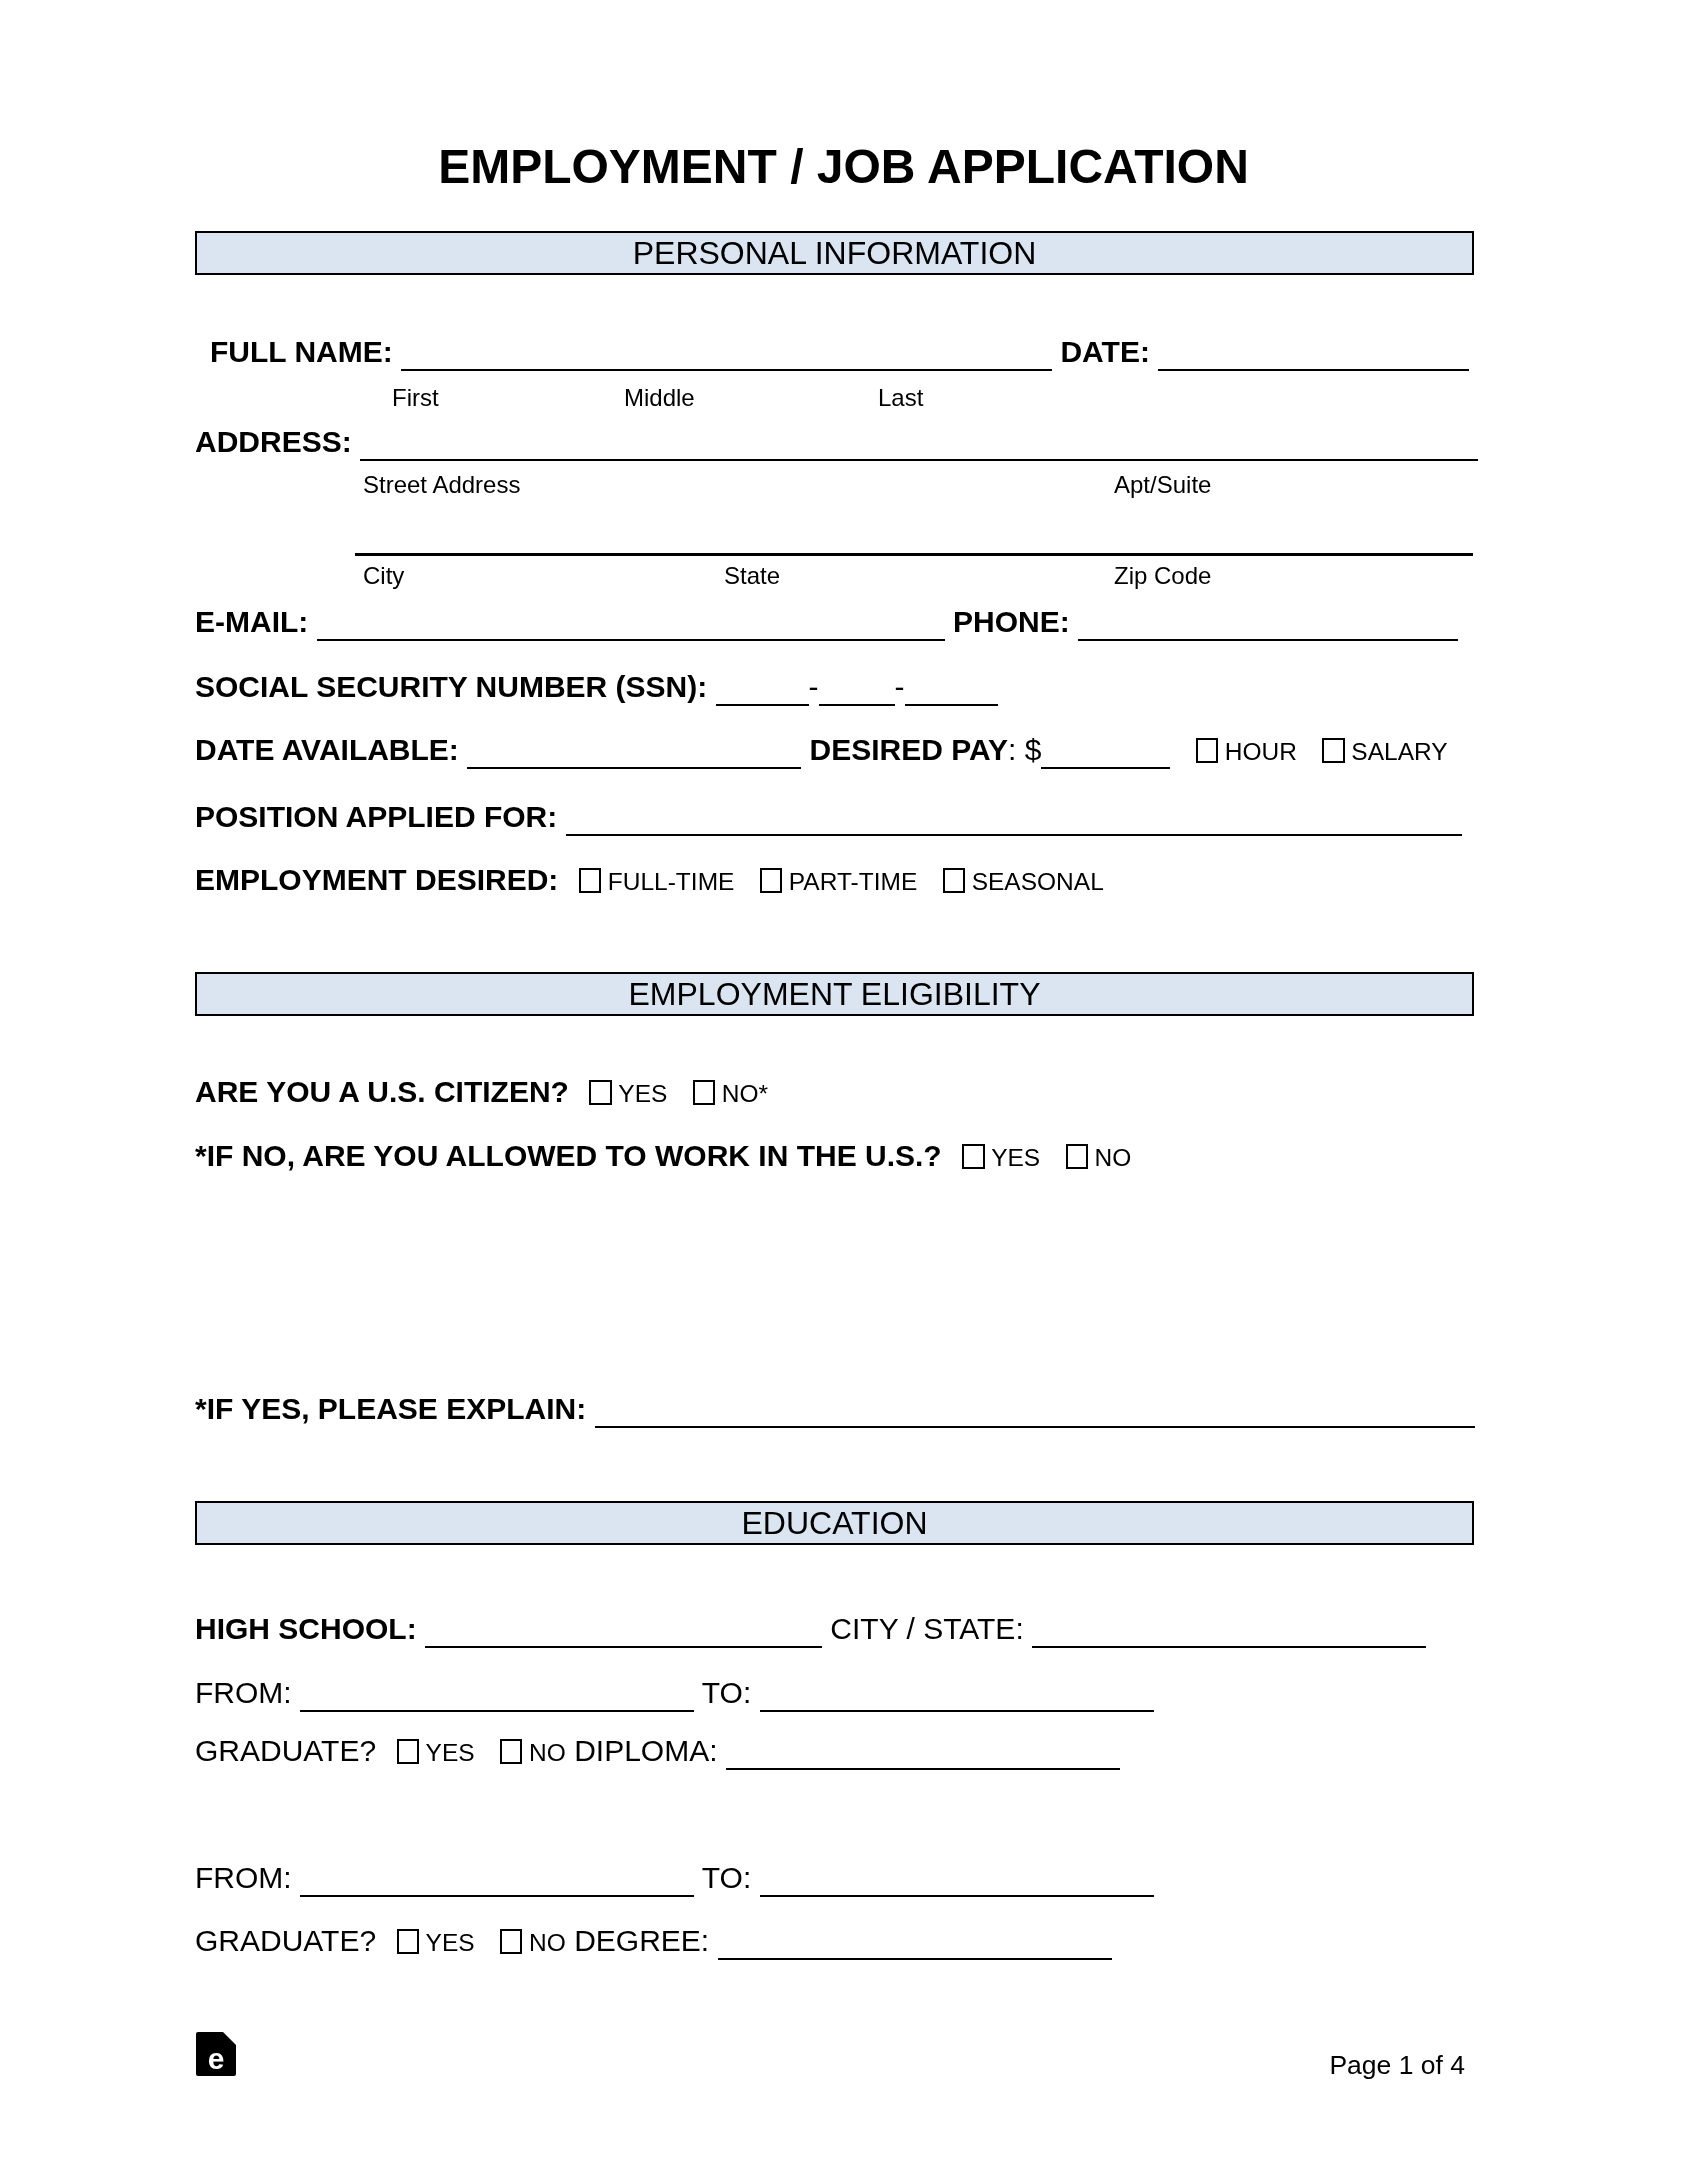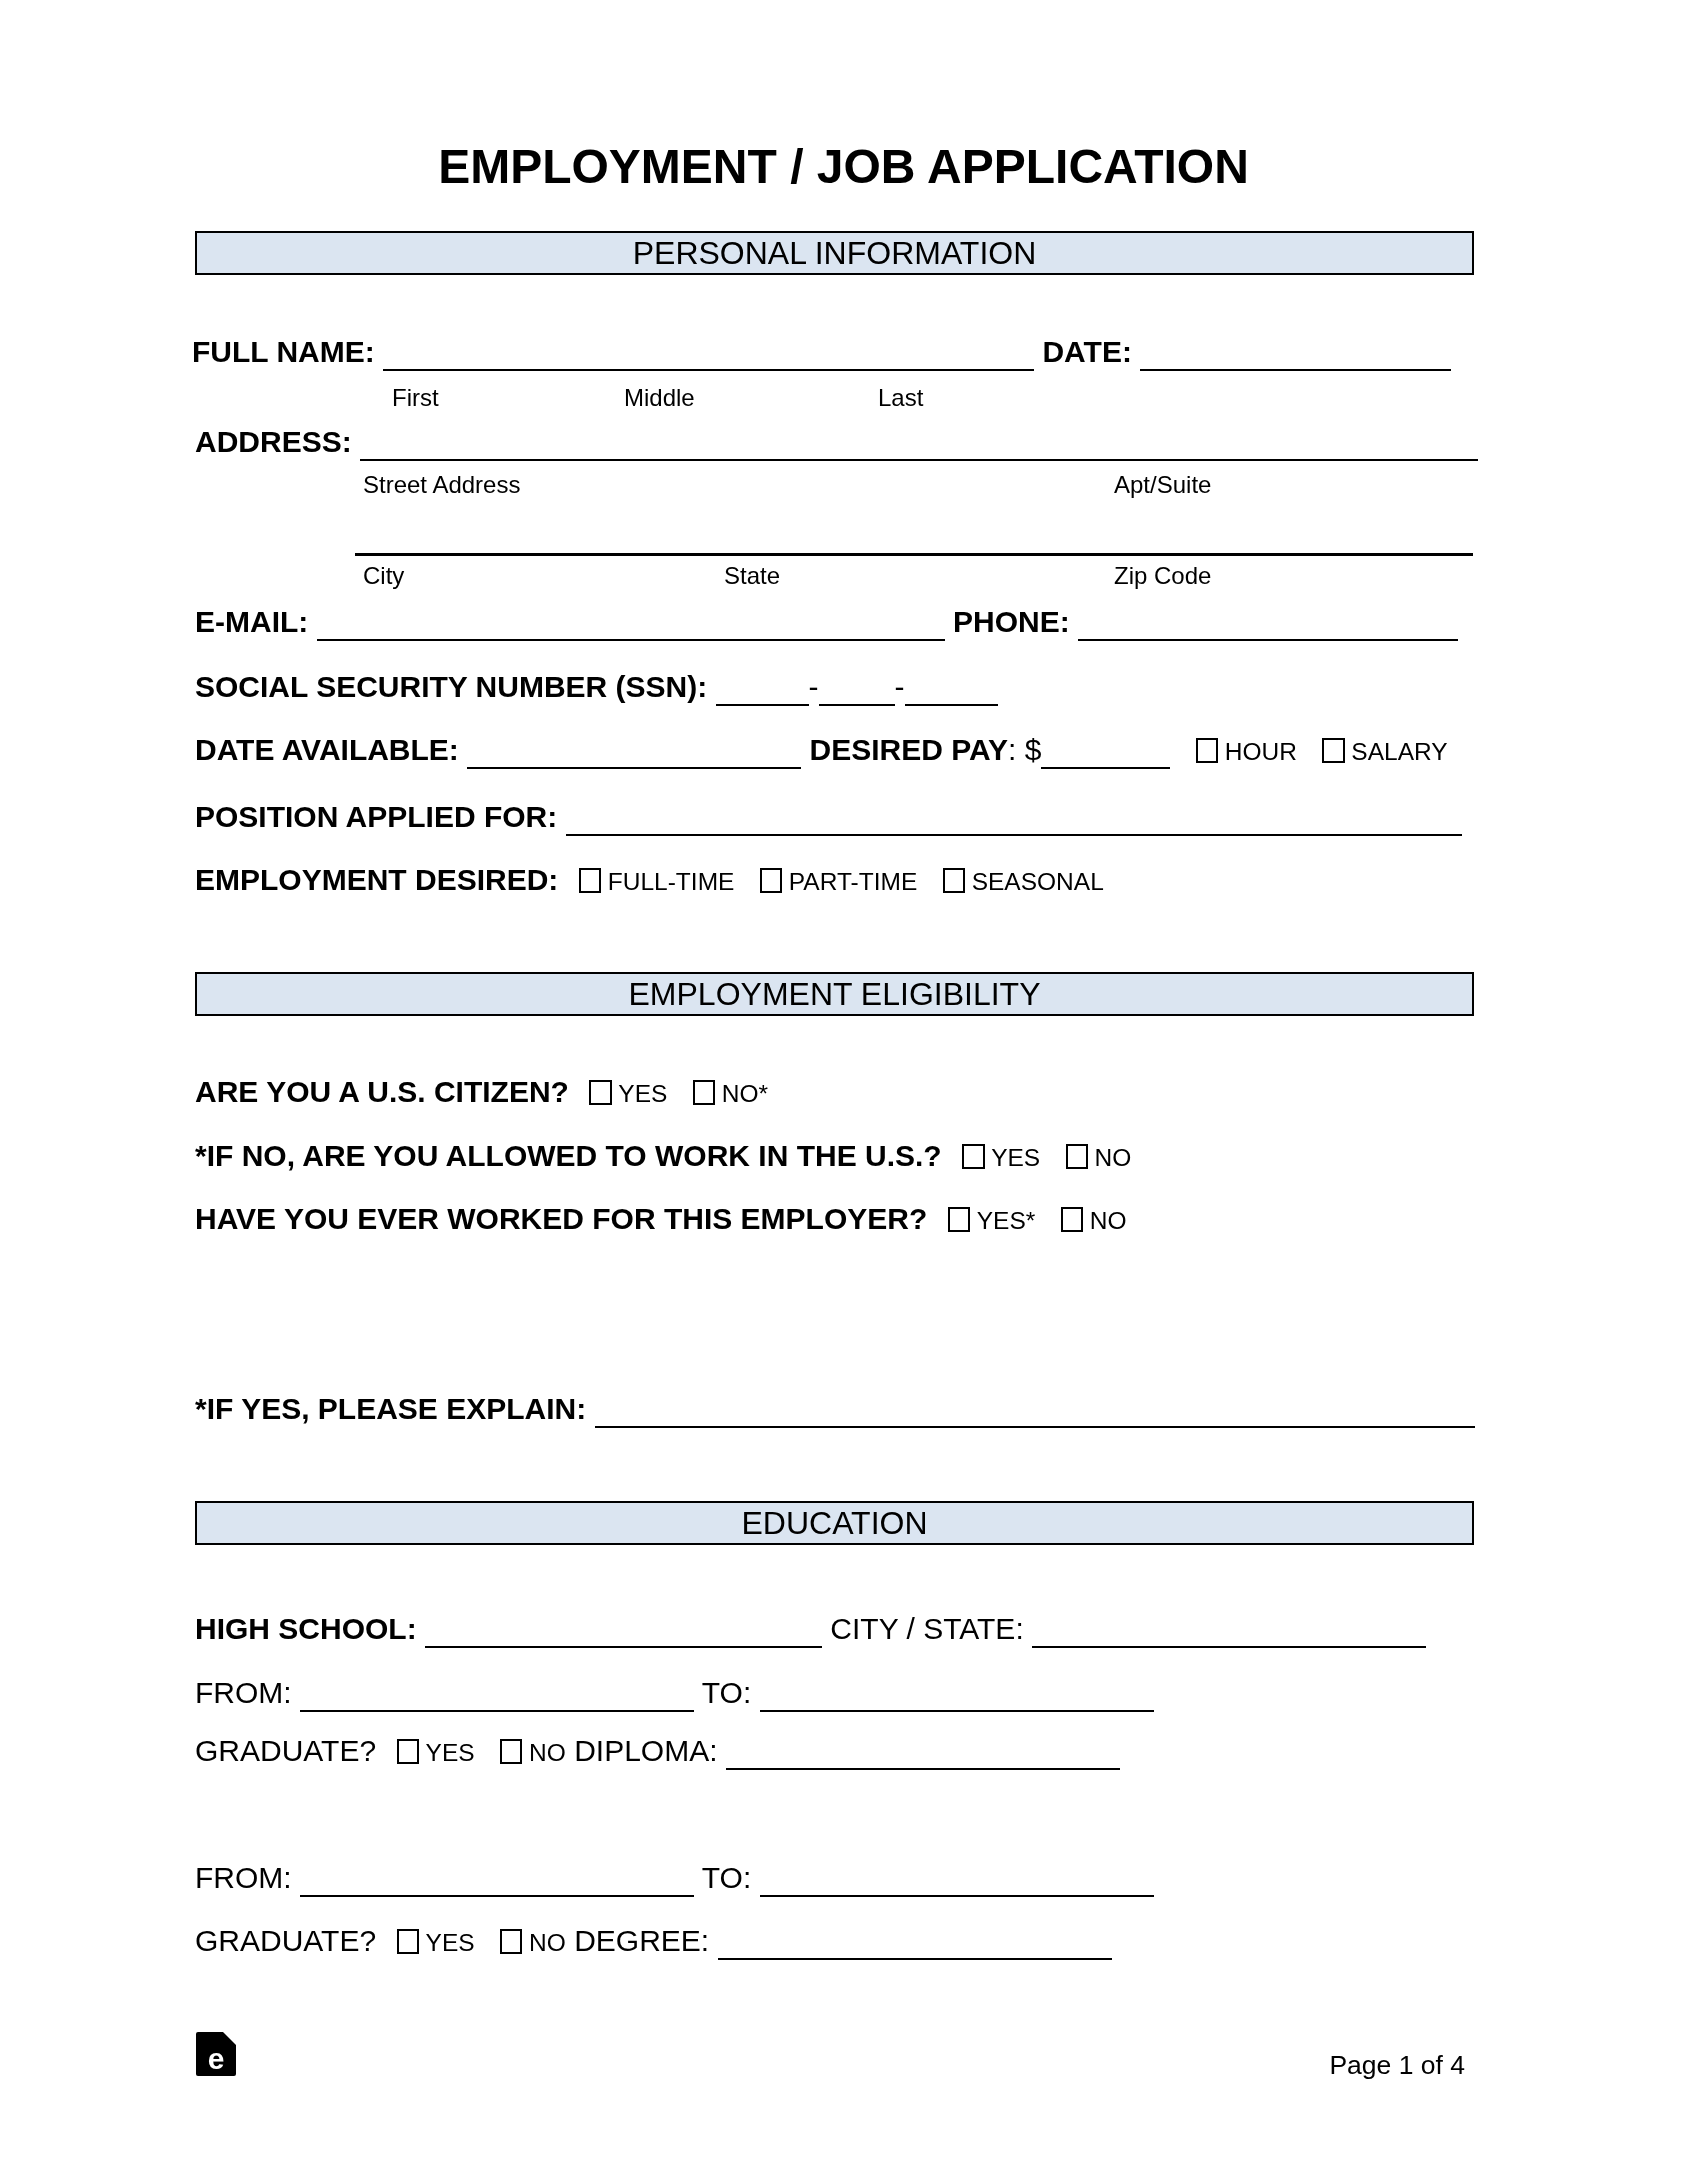--- a/index.html
+++ b/index.html
@@ -56,21 +56,21 @@
 </style>
 </head>
 <body>
 
 <div class="page">
 
   <div class="title">EMPLOYMENT / JOB APPLICATION</div>
 
   <div class="bar" style="top:231px">PERSONAL INFORMATION</div>
 
-  <div class="abs t45" style="left:192px;top:335px">
+  <div class="abs t45" style="left:210px;top:335px">
     <span class="b">FULL NAME:</span>
     <span class="blank" style="width:651px"></span>
     <span class="b">DATE:</span>
     <span class="blank" style="width:311px"></span>
   </div>
   <span class="sub" style="left:392px;top:384px">First</span>
   <span class="sub" style="left:624px;top:384px">Middle</span>
   <span class="sub" style="left:878px;top:384px">Last</span>
 
   <div class="abs t45" style="left:195px;top:425px">
@@ -124,25 +124,20 @@
     <span class="cb first"></span><span class="opt">YES</span>
     <span class="cb"></span><span class="opt">NO*</span>
   </div>
 
   <div class="abs t45" style="left:195px;top:1139px">
     <span class="b">*IF NO, ARE YOU ALLOWED TO WORK IN THE U.S.?</span>
     <span class="cb first"></span><span class="opt">YES</span>
     <span class="cb"></span><span class="opt">NO</span>
   </div>
 
-  <div class="abs t45" style="left:195px;top:1202px">
-    <span class="b">HAVE YOU EVER WORKED FOR THIS EMPLOYER?</span>
-    <span class="cb first"></span><span class="opt">YES*</span>
-    <span class="cb"></span><span class="opt">NO</span>
-  </div>
 
 
 
   <div class="abs t45" style="left:195px;top:1392px">
     <span class="b">*IF YES, PLEASE EXPLAIN:</span>
     <span class="blank" style="width:880px"></span>
   </div>
 
   <div class="bar" style="top:1501px">EDUCATION</div>
 

